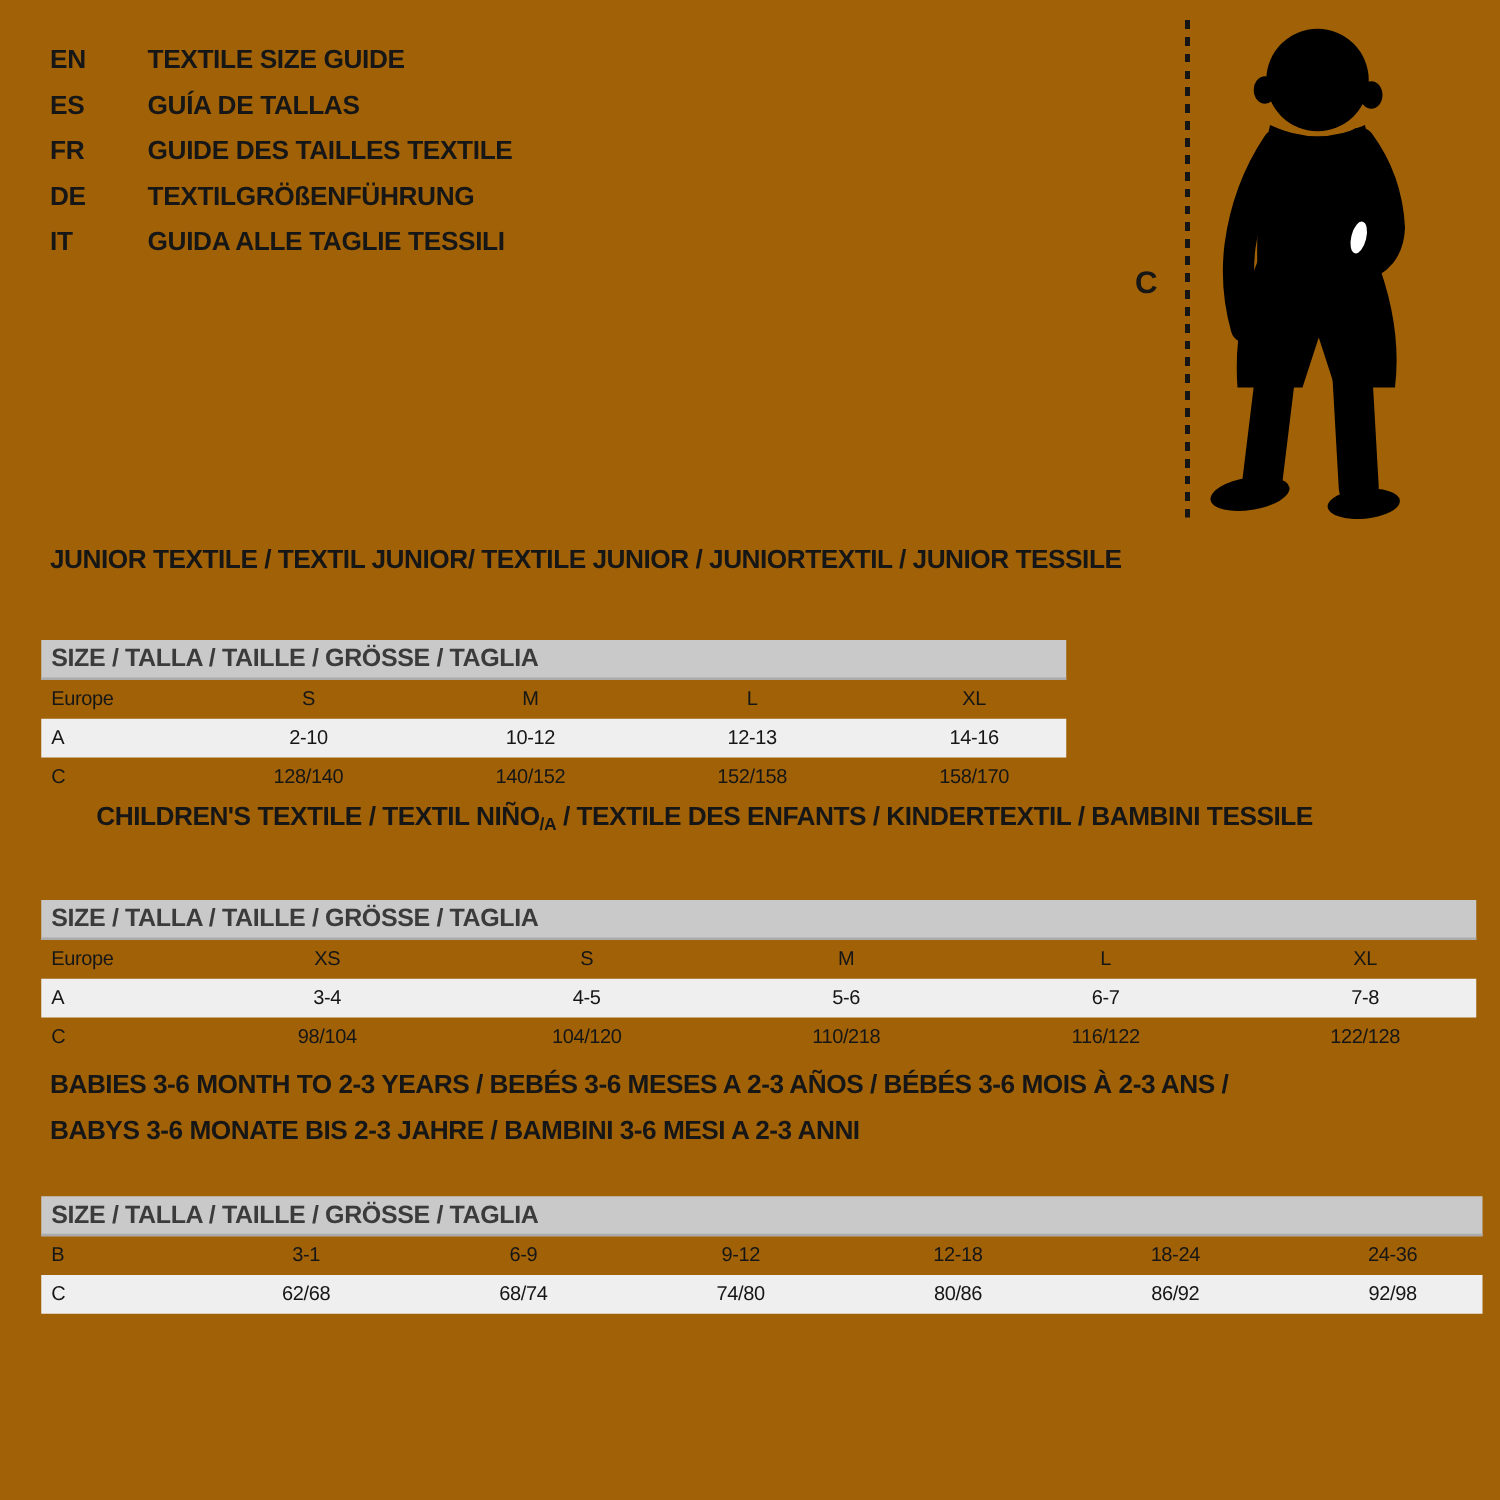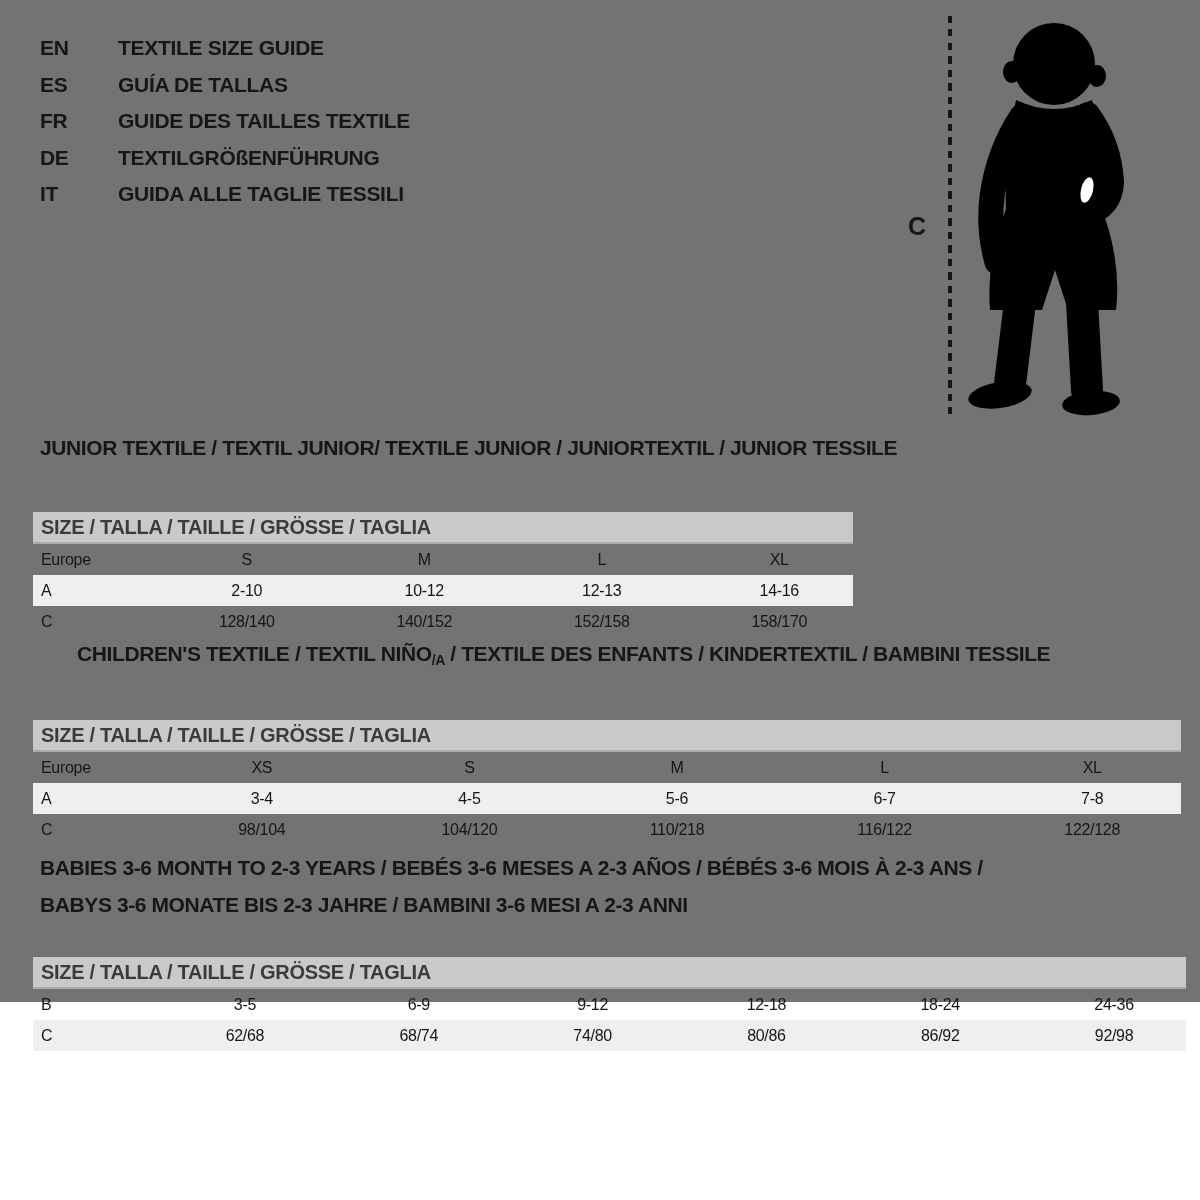--- a/index.html
+++ b/index.html
@@ -4,21 +4,21 @@
 <style>
   * { margin: 0; padding: 0; box-sizing: border-box; }
   html, body { background: #ffffff; }
   body {
     font-family: "Liberation Sans", sans-serif;
     color: #161616;
     width: 1200px; height: 1200px;
     position: relative; overflow: hidden;
     -webkit-font-smoothing: antialiased;
   }
-  #page { position: absolute; inset: 0; width: 1200px; height: 1002px; background: #737373; }
+  #page { position: absolute; inset: 0; width: 1200px; height: 1200px; background: #a16207; }
 
   
   .lang-block { position: absolute; left: 40px; top: 30px; }
   .lang-row { display: flex; height: 36.5px; align-items: center; }
   .lang-code { width: 78px; font-weight: bold; font-size: 21px; letter-spacing: -0.3px; }
   .lang-title { font-weight: bold; font-size: 21px; letter-spacing: -0.3px; }
 
   
   .figure { position: absolute; left: 890px; top: 0; width: 310px; height: 430px; }
   .dash-line {
@@ -171,21 +171,21 @@
     </div>
 
   <div id="title-babies" class="section-title">
     <div>BABIES 3-6 MONTH TO 2-3 YEARS / BEBÉS 3-6 MESES A 2-3 AÑOS / BÉBÉS 3-6 MOIS À 2-3 ANS /</div>
     <div>BABYS 3-6 MONATE BIS 2-3 JAHRE / BAMBINI 3-6 MESI A 2-3 ANNI</div>
   </div>
   <div id="table-babies" class="size-table">
       <div class="size-bar">SIZE / TALLA / TAILLE / GRÖSSE / TAGLIA</div>
       <div class="trow">
         <div class="tlabel">B</div>
-        <div class="tcell">3-5</div>
+        <div class="tcell">3-1</div>
         <div class="tcell">6-9</div>
         <div class="tcell">9-12</div>
         <div class="tcell">12-18</div>
         <div class="tcell">18-24</div>
         <div class="tcell">24-36</div>
       </div>
       <div class="trow shaded">
         <div class="tlabel">C</div>
         <div class="tcell">62/68</div>
         <div class="tcell">68/74</div>

